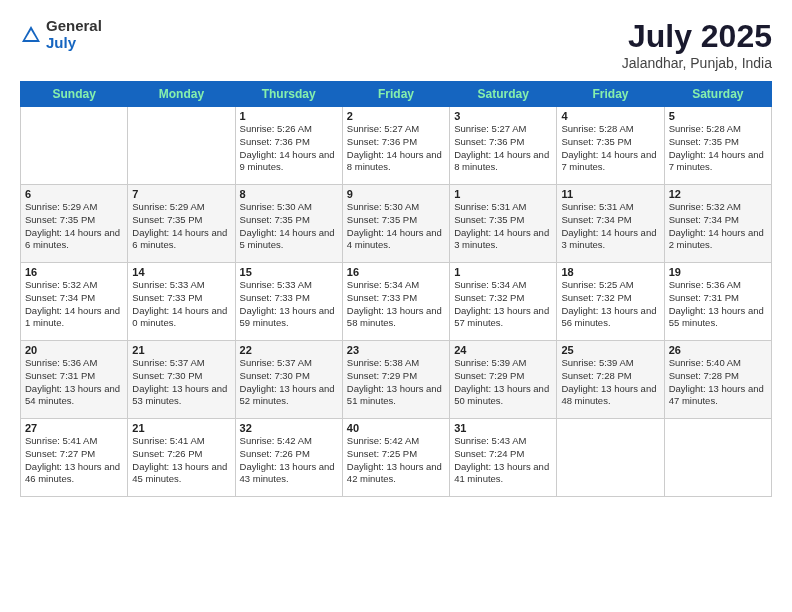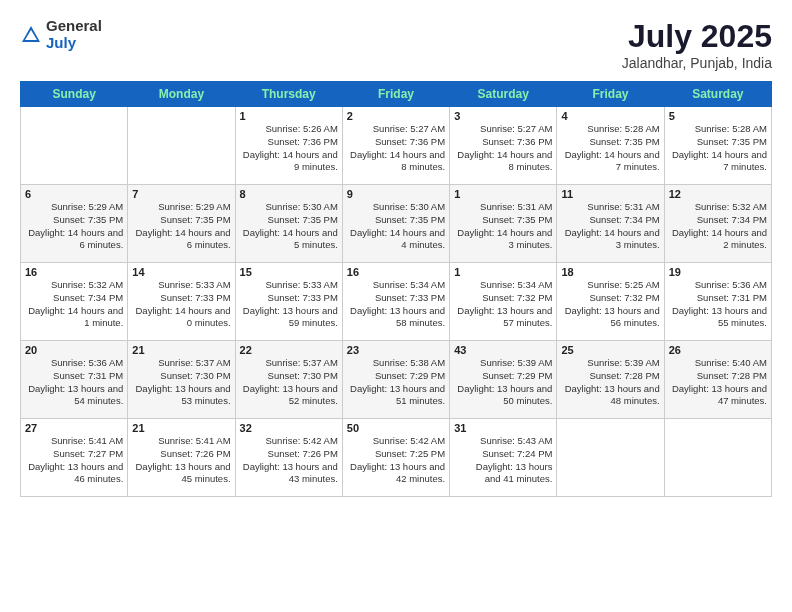--- a/index.html
+++ b/index.html
@@ -87,21 +87,20 @@
       font-size: 11px;
       font-weight: bold;
       color: #222;
       display: block;
       margin-bottom: 1px;
     }
     .day-info {
       font-size: 9.5px;
       color: #333;
       line-height: 1.35;
-      text-align: right;
     }
     .empty-cell {
       background: #fff !important;
     }
   </style>
 </head>
 <body>
 
 <div class="page">
   <div class="header">
@@ -275,21 +274,21 @@
 Sunset: 7:30 PM
 Daylight: 13 hours and 52 minutes.</div>
           </td>
           <td>
             <span class="day-num">23</span>
             <div class="day-info" style="white-space: pre-line;">Sunrise: 5:38 AM
 Sunset: 7:29 PM
 Daylight: 13 hours and 51 minutes.</div>
           </td>
           <td>
-            <span class="day-num">43</span>
+            <span class="day-num">24</span>
             <div class="day-info" style="white-space: pre-line;">Sunrise: 5:39 AM
 Sunset: 7:29 PM
 Daylight: 13 hours and 50 minutes.</div>
           </td>
           <td>
             <span class="day-num">25</span>
             <div class="day-info" style="white-space: pre-line;">Sunrise: 5:39 AM
 Sunset: 7:28 PM
 Daylight: 13 hours and 48 minutes.</div>
           </td>
@@ -313,28 +312,28 @@
 Sunset: 7:26 PM
 Daylight: 13 hours and 45 minutes.</div>
           </td>
           <td>
             <span class="day-num">32</span>
             <div class="day-info" style="white-space: pre-line;">Sunrise: 5:42 AM
 Sunset: 7:26 PM
 Daylight: 13 hours and 43 minutes.</div>
           </td>
           <td>
-            <span class="day-num">50</span>
+            <span class="day-num">40</span>
             <div class="day-info" style="white-space: pre-line;">Sunrise: 5:42 AM
 Sunset: 7:25 PM
 Daylight: 13 hours and 42 minutes.</div>
           </td>
           <td>
             <span class="day-num">31</span>
-            <div class="day-info" style="white-space: pre-line; margin-left: 20px;">Sunrise: 5:43 AM
+            <div class="day-info" style="white-space: pre-line;">Sunrise: 5:43 AM
 Sunset: 7:24 PM
 Daylight: 13 hours and 41 minutes.</div>
           </td>
           <td class="empty-cell"></td>
           <td class="empty-cell"></td>
         </tr>
       </tbody>
   </table>
 </div>
 

